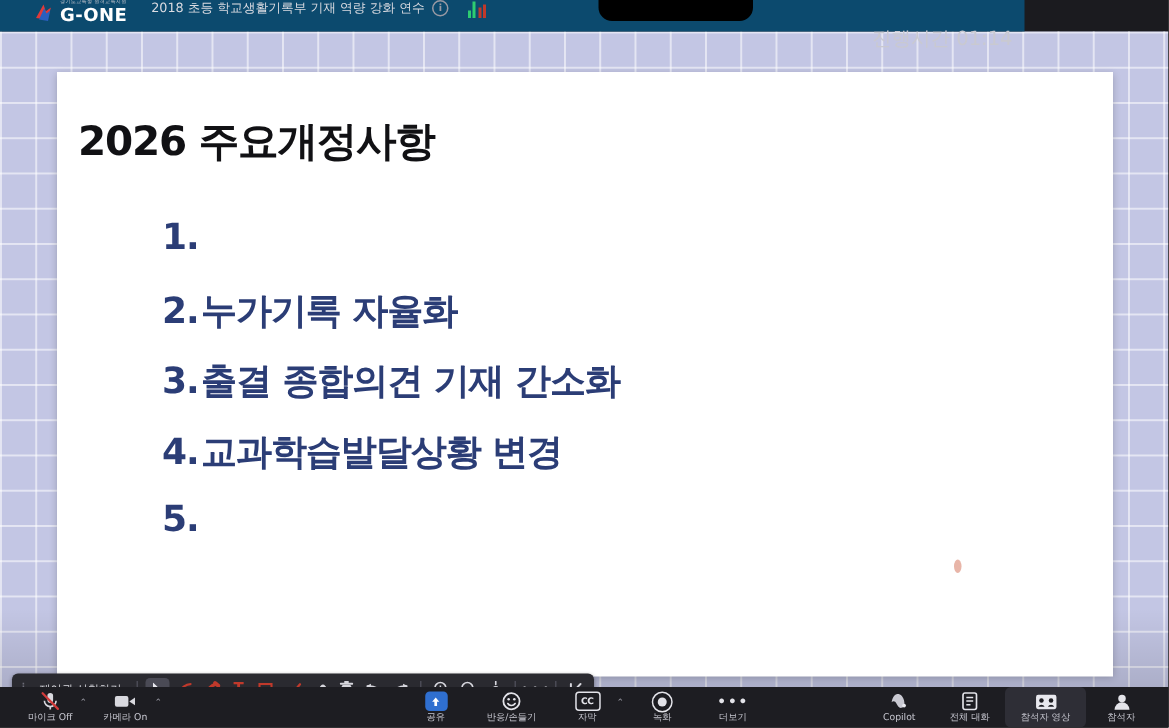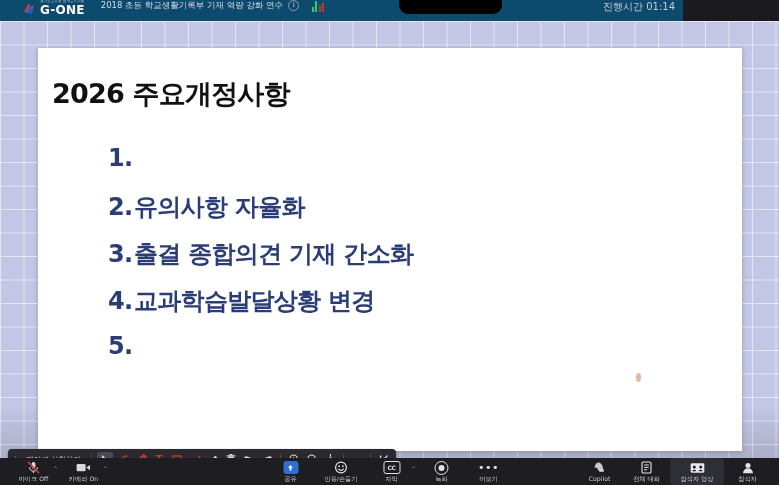--- a/index.html
+++ b/index.html
@@ -87,23 +87,24 @@
     background: #2ecc71;
     display: block;
   }
   .hdr-eq span:nth-child(1) { height: 5px; }
   .hdr-eq span:nth-child(2) { height: 11px; }
   .hdr-eq span:nth-child(3) { height: 7px; background:#c0392b; }
   .hdr-eq span:nth-child(4) { height: 9px; background:#c0392b; }
   .hdr-spacer { flex: 1; }
   .hdr-timer {
     margin-right: 8px;
-    font-size: 10px;
+    font-size: 13px;
     color: #c9c9d1;
     white-space: nowrap;
+    margin-top: 17px;
   }
   .hdr-redaction {
     position: absolute;
     left: 399px; top: 0px;
     width: 103px; height: 14px;
     background: #000;
     border-radius: 0 0 9px 9px;
     z-index: 45;
   }
 
@@ -365,21 +366,21 @@
 
     <div class="slide">
       <div class="slide-title">2026 주요개정사항</div>
 
       <div class="slide-list">
         <div class="slide-item">
           <span class="slide-num">1.</span>
         </div>
         <div class="slide-item">
           <span class="slide-num">2.</span>
-          <span class="slide-txt">유의사항 자율화</span>
+          <span class="slide-txt">누가기록 자율화</span>
         </div>
         <div class="slide-item">
           <span class="slide-num">3.</span>
           <span class="slide-txt">출결 종합의견 기재 간소화</span>
         </div>
         <div class="slide-item">
           <span class="slide-num">4.</span>
           <span class="slide-txt">교과학습발달상황 변경</span>
         </div>
         <div class="slide-item">

